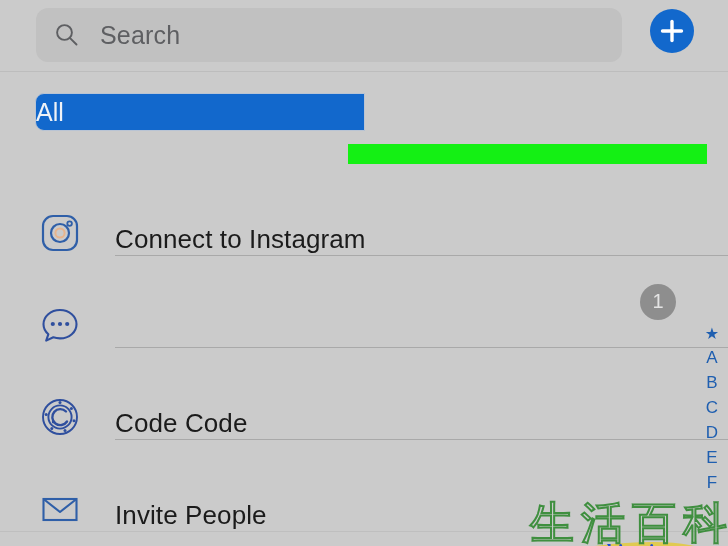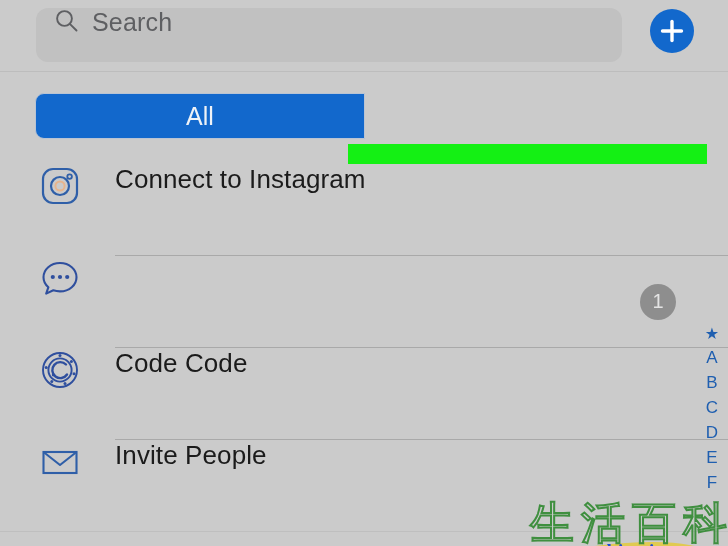--- a/index.html
+++ b/index.html
@@ -26,21 +26,22 @@
     border-bottom: 1px solid #bdbdbd;
     box-sizing: border-box;
   }
   .search-field {
     position: absolute;
     left: 36px; top: 8px;
     width: 586px; height: 54px;
     background: #c1c1c1;
     border-radius: 12px;
     display: flex;
-    align-items: flex-start;
+    align-items: center;
+    gap: 8px;
   }
   .search-icon {
     margin-left: 18px;
     width: 26px; height: 26px;
     flex: 0 0 auto;
     display: block;
   }
   .search-placeholder {
     margin-left: 12px;
     font-size: 25px;
@@ -62,28 +63,28 @@
   
   .segment-area {
     position: absolute;
     left: 0; top: 72px;
     width: 728px; height: 92px;
     background: #cbcbcb;
   }
   .seg-all {
     position: absolute;
     left: 35px; top: 21px;
-    width: 330px; height: 46px;
+    width: 330px; height: 38px;
     background: #1268cc;
     border: 1px solid #b9c4d4;
     border-radius: 9px 0 0 9px;
     box-sizing: border-box;
     display: flex;
     align-items: center;
-    justify-content: center;
+    justify-content: flex-start;
     cursor: pointer;
   }
   .seg-all .seg-label {
     font-size: 25px;
     color: #eef2f7;
   }
   .green-highlight {
     position: absolute;
     left: 348px; top: 72px;
     width: 359px; height: 90px;
@@ -112,21 +113,21 @@
   .list {
     position: absolute;
     left: 0; top: 164px;
     width: 728px;
     background: #cbcbcb;
   }
   .row {
     position: relative;
     height: 91px;
     display: flex;
-    align-items: flex-start;
+    align-items: flex-end;
     cursor: pointer;
   }
   .row.partial {
     height: 30px;
     overflow: hidden;
     align-items: flex-start;
   }
   .row-icon {
     width: 44px; height: 44px;
     margin-left: 38px;

